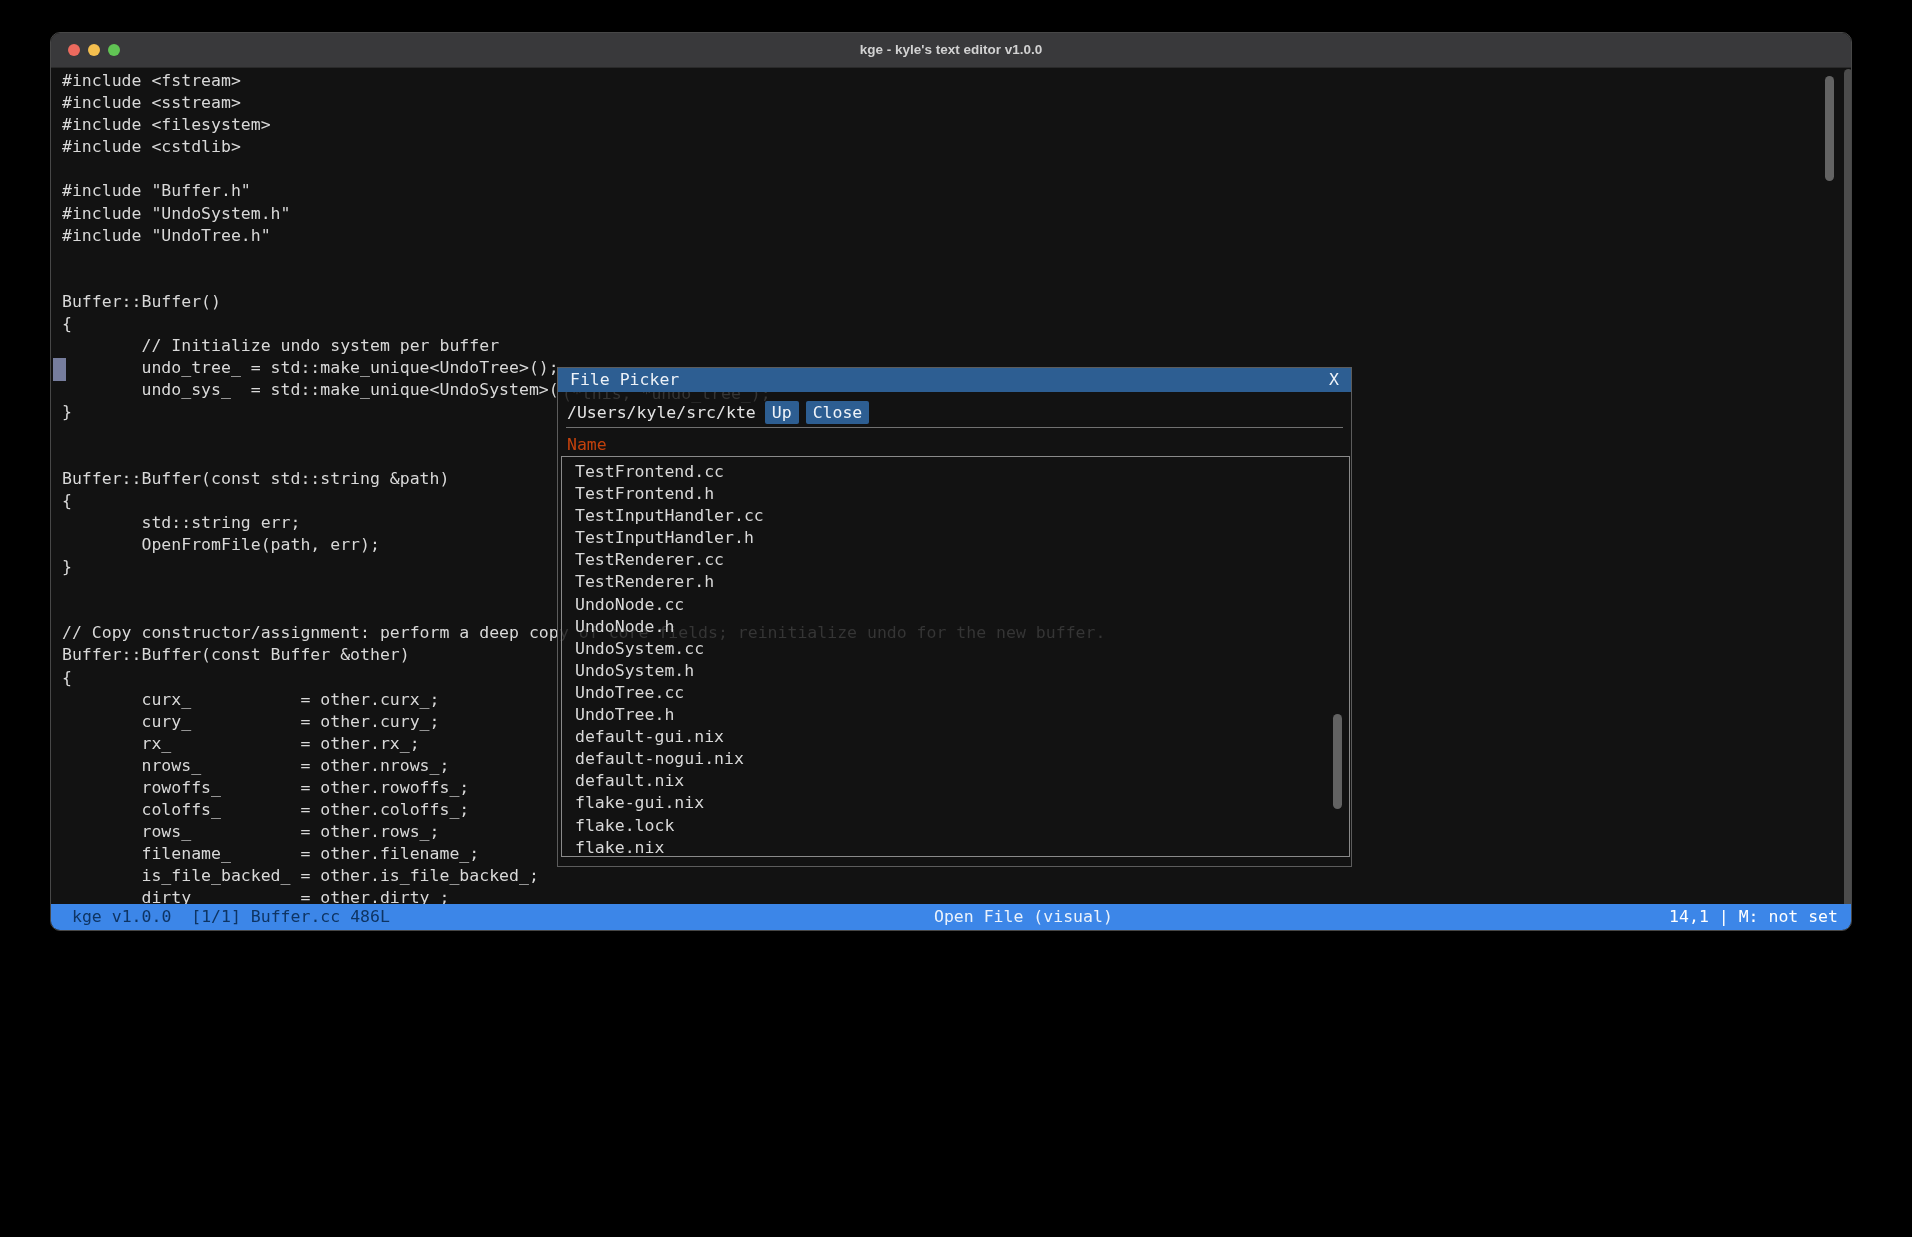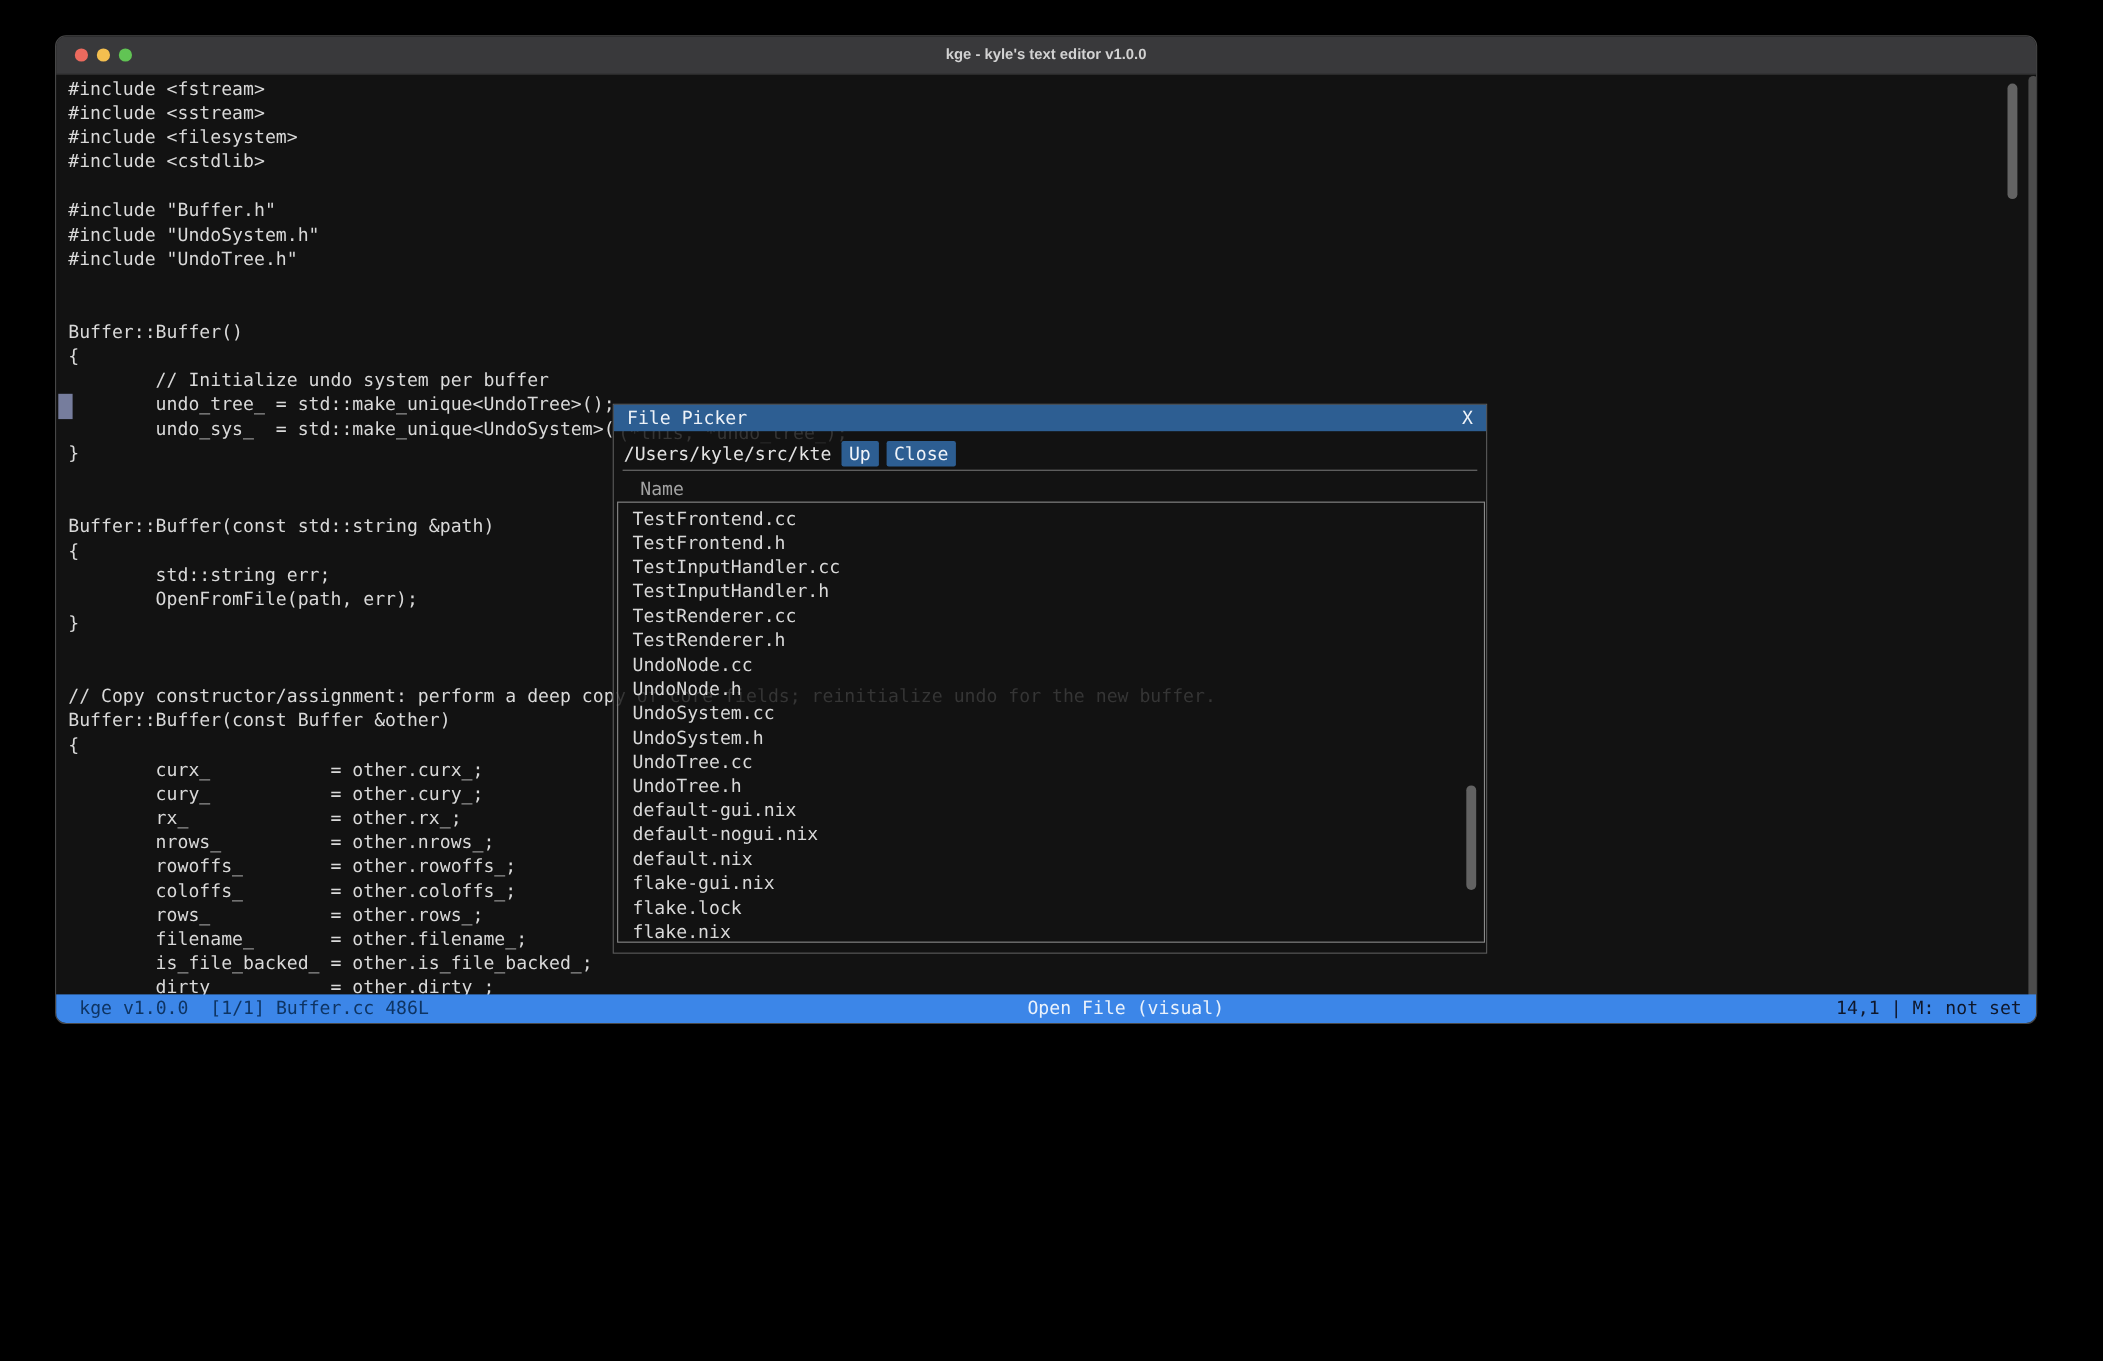--- a/index.html
+++ b/index.html
@@ -39,35 +39,35 @@
   .dialog-titlebar{position:absolute;top:0;left:0;right:0;height:24px;background:#2d5e92;
                    color:#edf2f8;font-size:16.5px;line-height:24px;padding-left:12px;z-index:2;}
   .dialog-close{position:absolute;right:12px;top:0;line-height:24px;color:#f0f4f9;cursor:default;}
   .path-row{position:absolute;top:31px;left:9px;height:26px;display:flex;align-items:center;
             font-size:16.5px;color:#e4e4e4;z-index:2;}
   .path{margin-right:9px;white-space:pre;}
   .btn{background:#2d5e92;color:#f0f4f9;font-family:"DejaVu Sans Mono",monospace;
        font-size:16.5px;line-height:21px;border:none;padding:1px 7px;margin-right:7px;
        border-radius:2px;cursor:default;}
   .dialog-sep{position:absolute;top:59px;left:8px;right:8px;height:1px;background:#717171;}
-  .col-header{position:absolute;top:66px;left:24px;font-size:16.5px;line-height:22px;color:#a3a3a3;}
+  .col-header{position:absolute;top:66px;left:9px;font-size:16.5px;line-height:22px;color:#c2410c;}
   .file-list{position:absolute;left:3px;top:88px;width:789px;height:401px;
              border:1px solid #8a8a8a;box-sizing:border-box;overflow:hidden;z-index:2;}
   .file-rows{position:absolute;top:4px;left:0;right:0;}
   .file-item{height:22.1px;padding-left:13px;font-size:16.5px;line-height:22.1px;
              color:#d9d9d9;white-space:pre;}
   .list-thumb{position:absolute;right:7px;top:257px;width:9px;height:95px;
               background:#626262;border-radius:4.5px;}
 
   
   .statusbar{position:absolute;left:0;right:0;bottom:0;height:26px;background:#3c86e8;
              font-size:16.5px;line-height:26px;padding-left:32px;}
   .sb-left{position:absolute;left:21px;color:#0e3463;white-space:pre;}
   .sb-center{position:absolute;left:883px;color:#eaf2fc;white-space:pre;}
-  .sb-right{position:absolute;right:13px;color:#0f172a;white-space:pre;}
+  .sb-right{position:absolute;right:13px;color:#ffffff;white-space:pre;}
 </style>
 </head>
 <body>
 
 <div class="window">
 
   <div class="titlebar">
     <div class="traffic">
       <span class="tl red"></span>
       <span class="tl yellow"></span>

